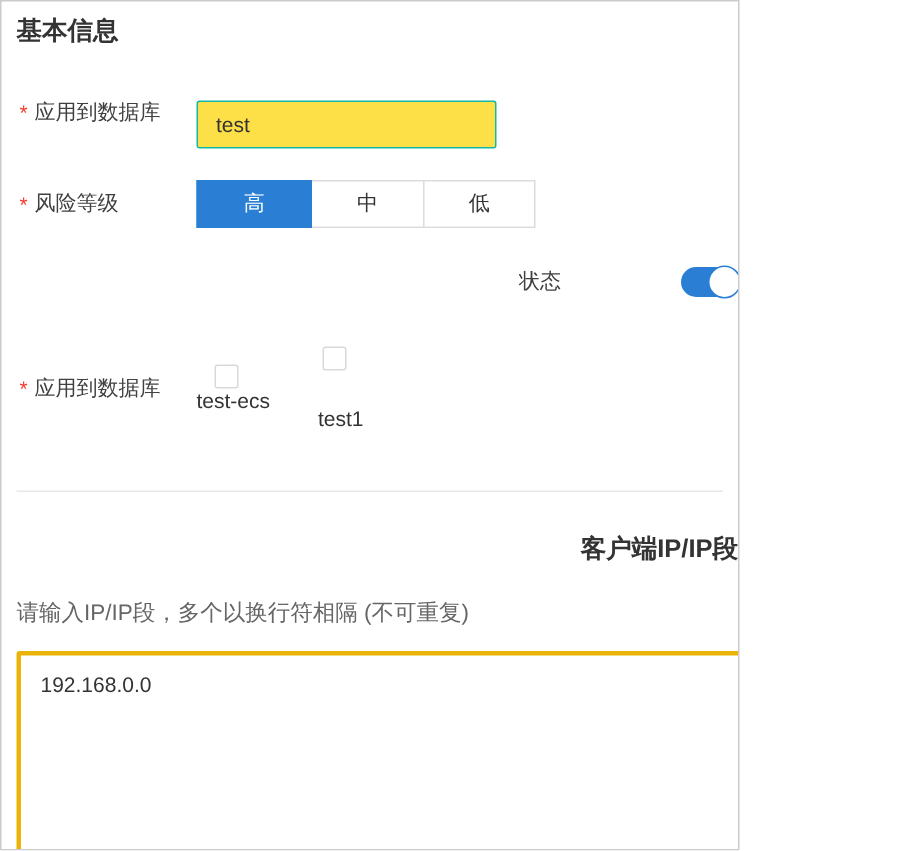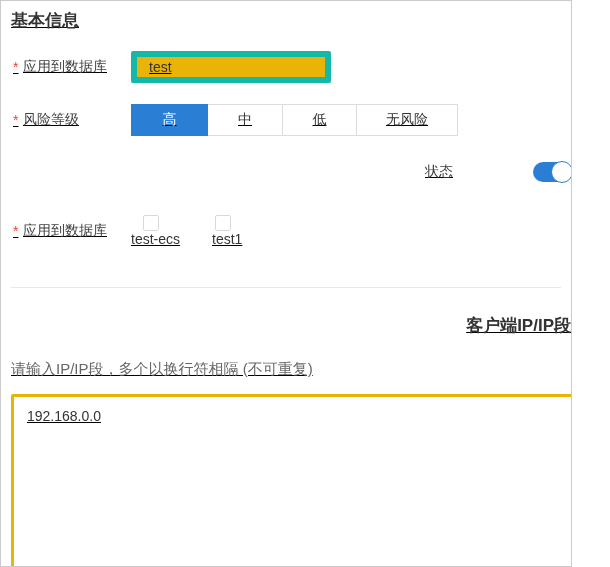--- a/index.html
+++ b/index.html
@@ -3,26 +3,25 @@
 <meta charset="utf-8">
 <style>
   * { margin: 0; padding: 0; box-sizing: border-box; }
   html, body { background: #fff; }
   body {
     font-family: "Liberation Sans", "DejaVu Sans", sans-serif;
     width: 610px;
   }
   .page {
     position: relative;
-    width: 572px;
+    width: 493px;
     height: 567px;
     background: #fff;
     border: 1px solid #cbcbcb;
     overflow: hidden;
-    text-decoration: underline;
   }
   .section-title {
     font-size: 17px;
     font-weight: bold;
     color: #333;
     line-height: 22px;
     padding-left: 10px;
     margin-top: 9px;
   }
   .form-row {
@@ -44,28 +43,29 @@
     color: #f04134;
     font-size: 14px;
     line-height: 14px;
   }
   .req-spacer { width: 10px; flex-shrink: 0; }
 
   #row-name { margin-top: 19px; }
   .text-input {
     width: 200px;
     height: 32px;
-    border: 6px solid #14b8a6;
+    border: 1px solid #14b8a6;
     border-radius: 2px;
     padding: 0 12px;
     font-size: 14px;
     color: #333;
     font-family: inherit;
     outline: none;
-    background: #eab308;
+    background: #fde047;
+    margin-top: 16px;
   }
 
   #row-level { margin-top: 21px; }
   .seg-group { display: flex; }
   .seg-btn {
     height: 32px;
     background: #fff;
     border: 1px solid #dcdcdc;
     color: #333;
     font-size: 14px;
@@ -110,21 +110,21 @@
 
   #row-db { margin-top: 33px; }
   .cb-item {
     display: flex;
     align-items: center;
     font-size: 14px;
     color: #333;
     cursor: pointer;
     flex-direction: column;
   }
-  .cb-item + .cb-item { margin-left: 32px; }
+  .cb-item + .cb-item { margin-left: 32px; gap: 24px; }
   .cb-box {
     width: 16px;
     height: 16px;
     border: 1px solid #d9d9d9;
     border-radius: 2px;
     background: #fff;
     margin-right: 9px;
     flex-shrink: 0;
   }
 
@@ -176,21 +176,20 @@
 
   <div class="form-row" id="row-level">
     <div class="form-label">
       <span class="req-mark">*</span>
       <span>风险等级</span>
     </div>
     <div class="seg-group">
       <button class="seg-btn w-a selected">高</button>
       <button class="seg-btn w-b">中</button>
       <button class="seg-btn w-c">低</button>
-      <button class="seg-btn w-d">无风险</button>
     </div>
   </div>
 
   <div class="form-row" id="row-status">
     <div class="form-label">
       <span class="req-spacer"></span>
       <span>状态</span>
     </div>
     <div class="toggle">
       <div class="toggle-knob"></div>

